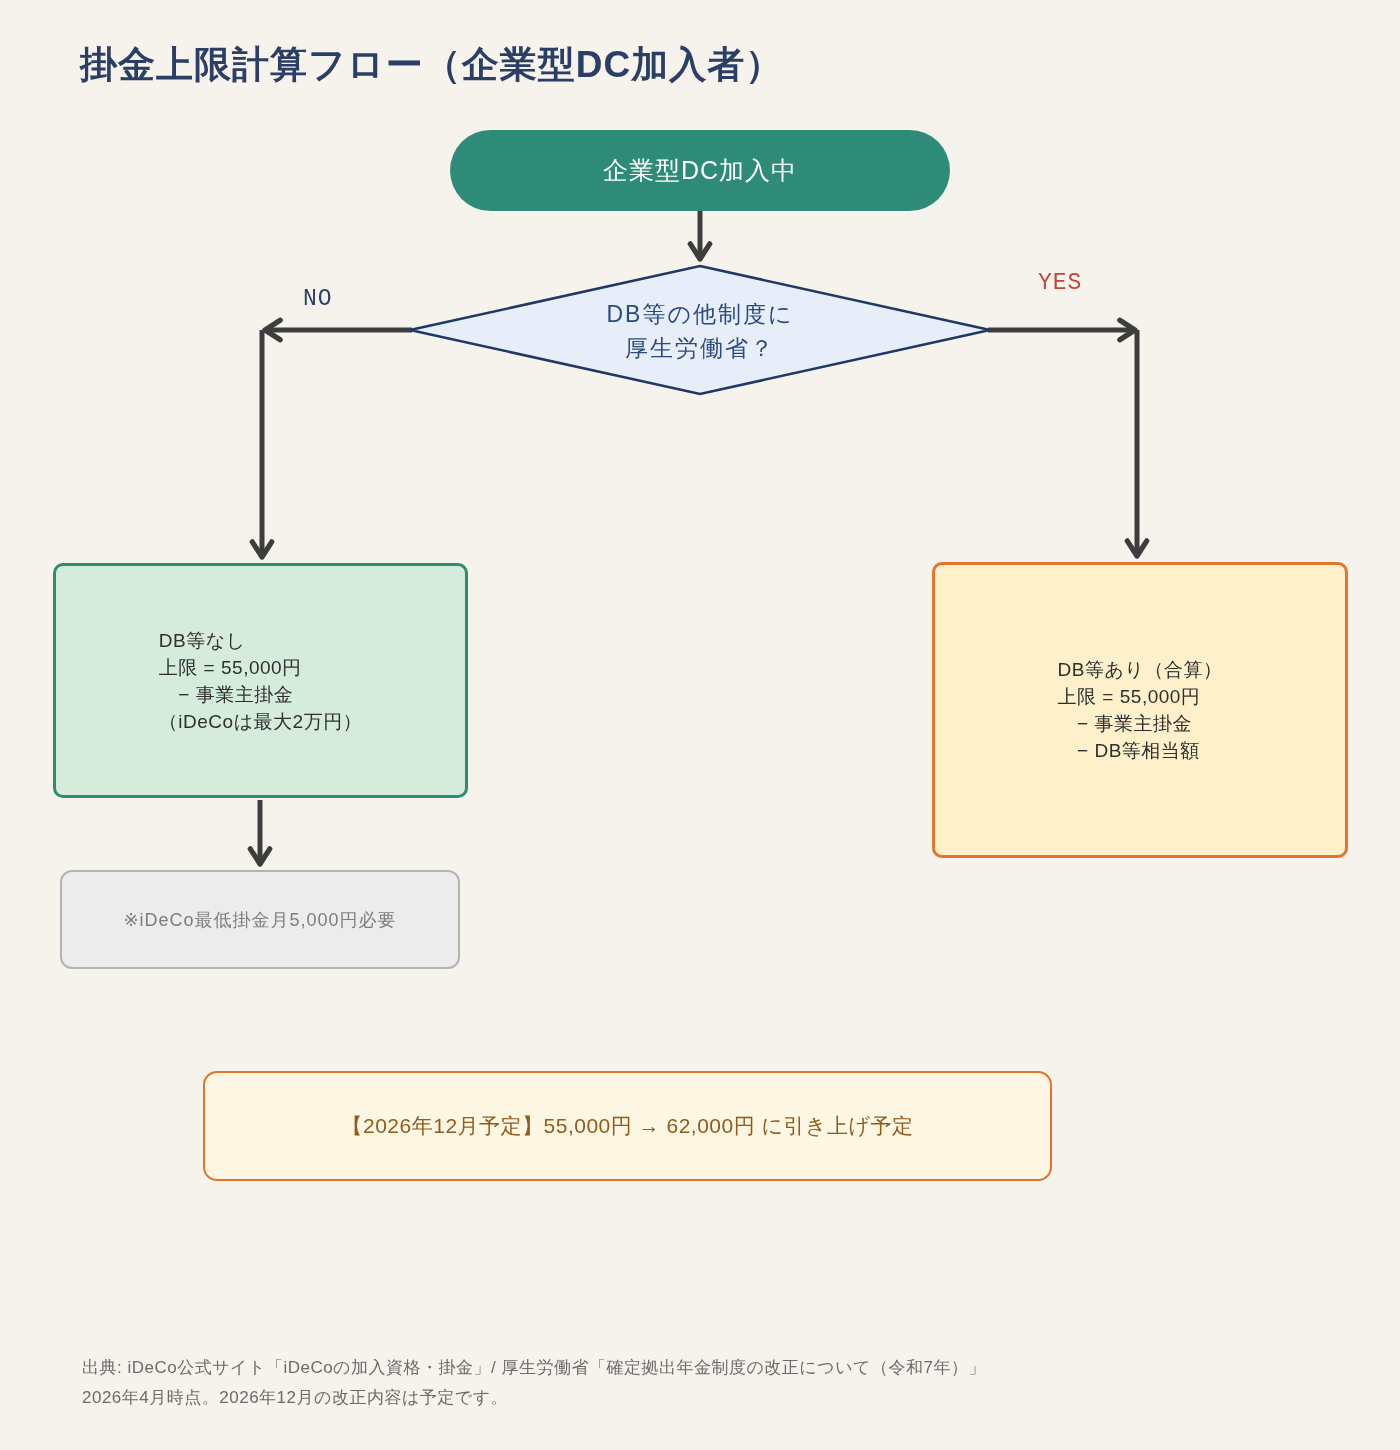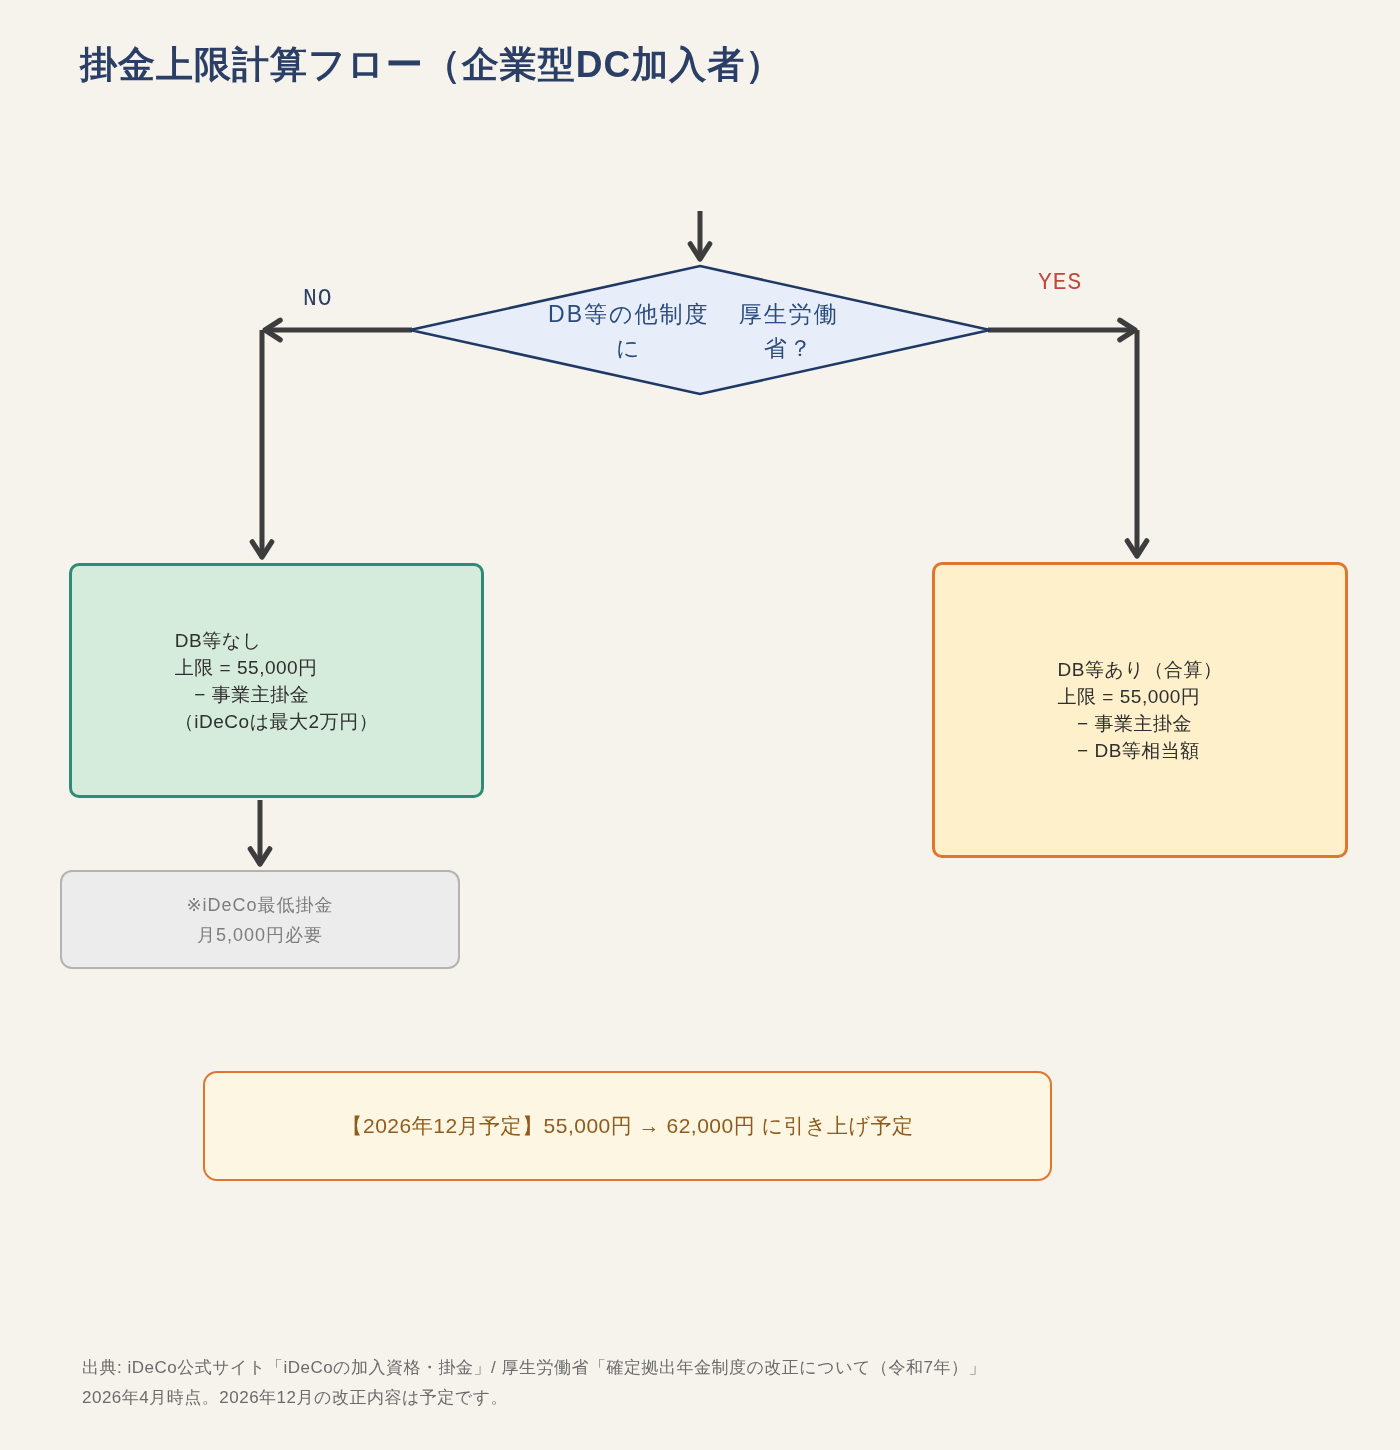--- a/index.html
+++ b/index.html
@@ -57,21 +57,21 @@
     border-radius: 41px;
     color: var(--start-text, #ffffff);
     font-size: 25px;
     letter-spacing: 1px;
   }
   .decision-label {
     position: absolute;
     left: 540px; top: 294px;
     width: 320px; height: 74px;
     display: flex;
-    flex-direction: row;
+    flex-direction: column;
     align-items: center;
     justify-content: center;
     z-index: 2;
     color: var(--decision-text, #2b4a7d);
     font-size: 23px;
     line-height: 34px;
     letter-spacing: 2px;
     text-align: center;
   }
   .edge-label {
@@ -90,39 +90,38 @@
     line-height: 27px;
     color: var(--box-text, #2f2f2f);
     letter-spacing: 0.5px;
   }
   .result-box .text-block { text-align: left; }
   .result-no-box {
     left: 53px; top: 563px;
     width: 415px; height: 235px;
     background: var(--result-no-bg, #d5ebdc);
     border: 3px solid var(--result-no-border, #2e8b74);
-    margin-left: 16px;
   }
   .result-yes-box {
     left: 932px; top: 562px;
     width: 416px; height: 296px;
     background: var(--result-yes-bg, #fdf0cb);
     border: 3px solid var(--result-yes-border, #e0762e);
   }
   .min-note-box {
     left: 60px; top: 870px;
     width: 400px; height: 99px;
     background: var(--note-bg, #ececec);
     border: 2px solid var(--note-border, #b3b3b3);
     border-radius: 12px;
     color: var(--note-text, #7d7d7d);
     font-size: 18px;
     line-height: 30px;
     letter-spacing: 1px;
-    flex-direction: column;
+    flex-direction: row;
     text-align: center;
   }
   .future-note-box {
     left: 203px; top: 1071px;
     width: 849px; height: 110px;
     background: var(--future-bg, #fdf6e2);
     border: 2.5px solid var(--future-border, #e0762e);
     border-radius: 14px;
     color: var(--future-text, #8f5c1e);
     font-size: 21px;
@@ -158,20 +157,23 @@
     <path class="edge" d="M 262 330 L 262 557" marker-end="url(#arrowhead)"></path>
 
     <path class="edge" d="M 988 330 L 1135 330" marker-end="url(#arrowhead)"></path>
     <path class="edge" d="M 1137 330 L 1137 556" marker-end="url(#arrowhead)"></path>
 
     <path class="edge" d="M 260 800 L 260 864" marker-end="url(#arrowhead)"></path>
 
     <polygon class="diamond" points="700,266 990,330 700,394 410,330"></polygon>
   </svg>
 
+  <div class="node start-node">
+    <span>企業型DC加入中</span>
+  </div>
 
   <div class="decision-label">
     <span class="line">DB等の他制度に</span>
     <span class="line">厚生労働省？</span>
   </div>
 
   <div class="edge-label no">NO</div>
   <div class="edge-label yes">YES</div>
 
   <div class="node result-box result-no-box">

